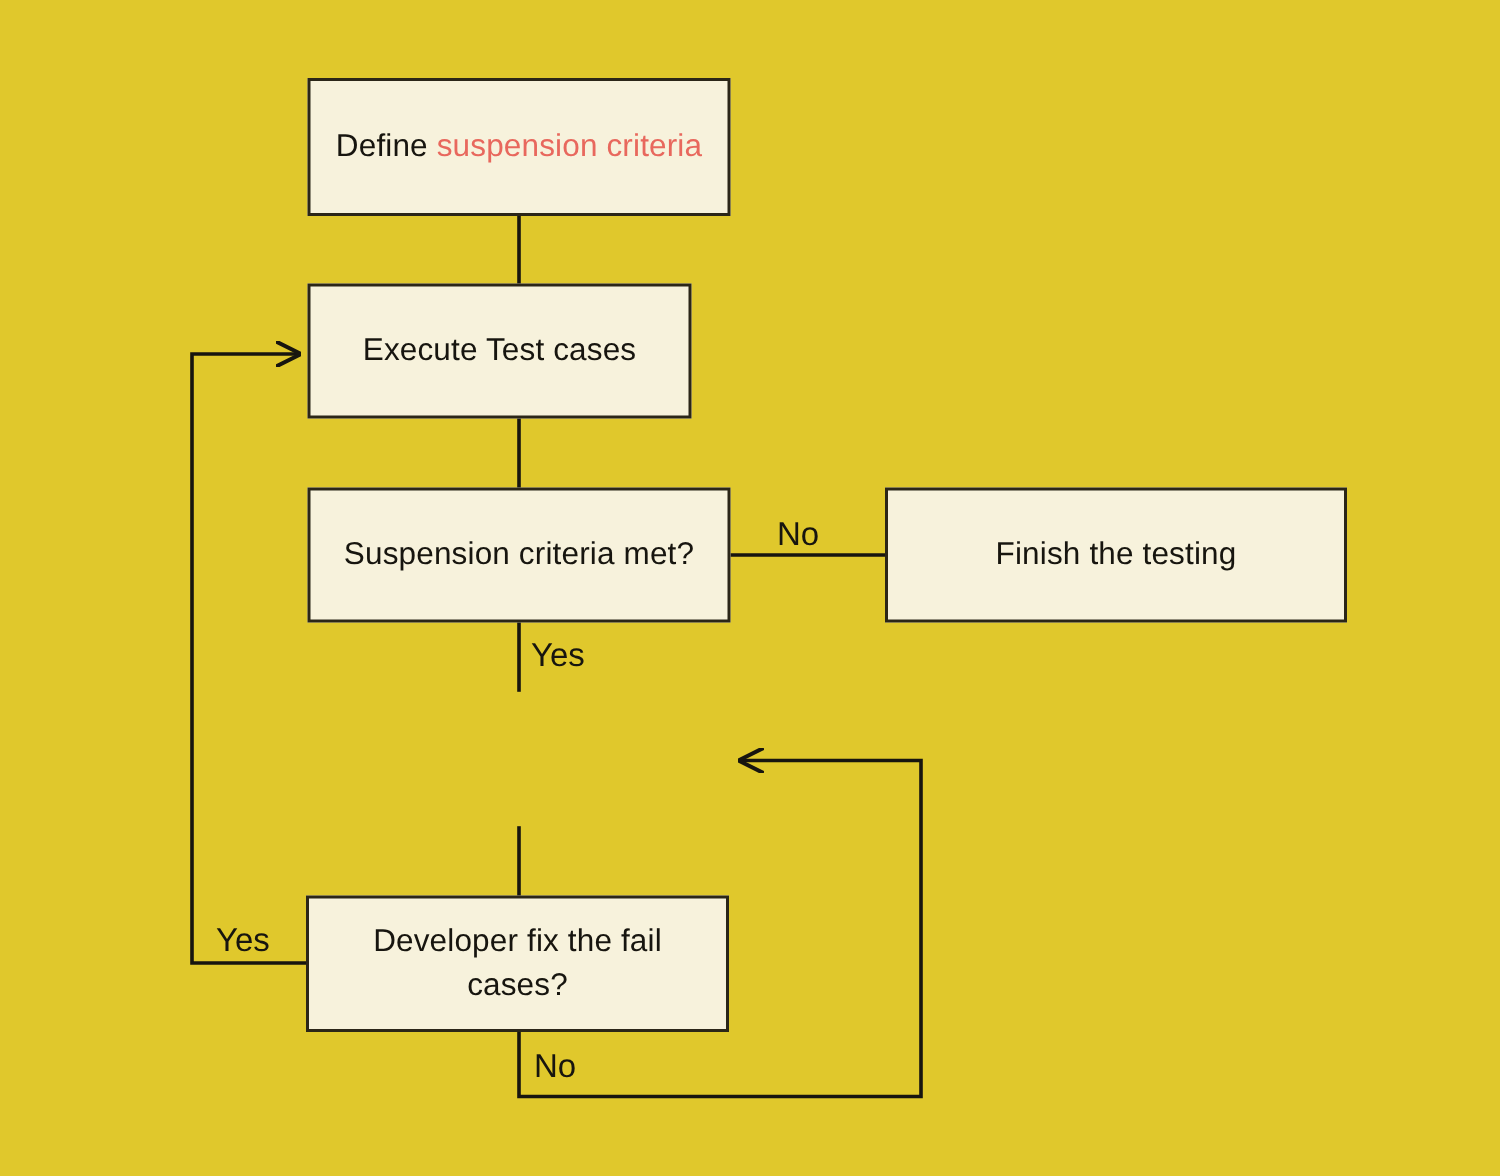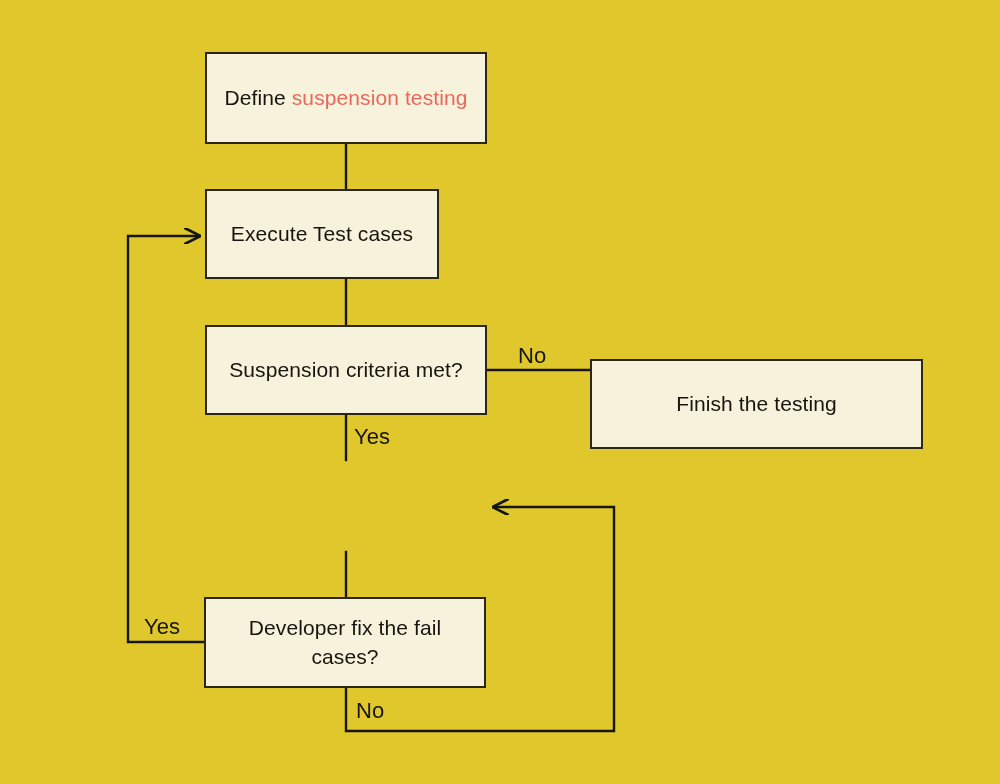--- a/index.html
+++ b/index.html
@@ -88,32 +88,32 @@
 
        back up to execute test cases --&gt;
       <path d="M 205 642 L 128 642 L 128 236 L 199 236" marker-end="url(#arrow)"></path>
 
        back around to suspend the testing --&gt;
       <path d="M 346 688 L 346 731 L 614 731 L 614 507 L 494 507" marker-end="url(#arrow)"></path>
     </g>
   </svg>
 
   <div class="node" style="left:205px; top:52px; width:282px; height:92px;">
-    <span class="txt"><span>Define </span><span class="accent">suspension testing</span></span>
+    <span class="txt"><span>Define </span><span class="accent">suspension criteria</span></span>
   </div>
 
-  <div class="node" style="left:205px; top:189px; width:234px; height:90px;">
+  <div class="node" style="left:205px; top:189px; width:256px; height:90px;">
     <span class="txt">Execute Test cases</span>
   </div>
 
   <div class="node" style="left:205px; top:325px; width:282px; height:90px;text-align:center;">
     <span class="txt">Suspension criteria met?</span>
   </div>
 
-  <div class="node" style="left:590px; top:325px; width:333px; height:90px;margin-top:34px;">
+  <div class="node" style="left:590px; top:325px; width:308px; height:90px;">
     <span class="txt">Finish the testing</span>
   </div>
 
 
   <div class="node" style="left:204px; top:597px; width:282px; height:91px;">
     <span class="txt">Developer fix the fail cases?</span>
   </div>
 
   <div class="edge-label" style="left:518px; top:345px;">No</div>
 

